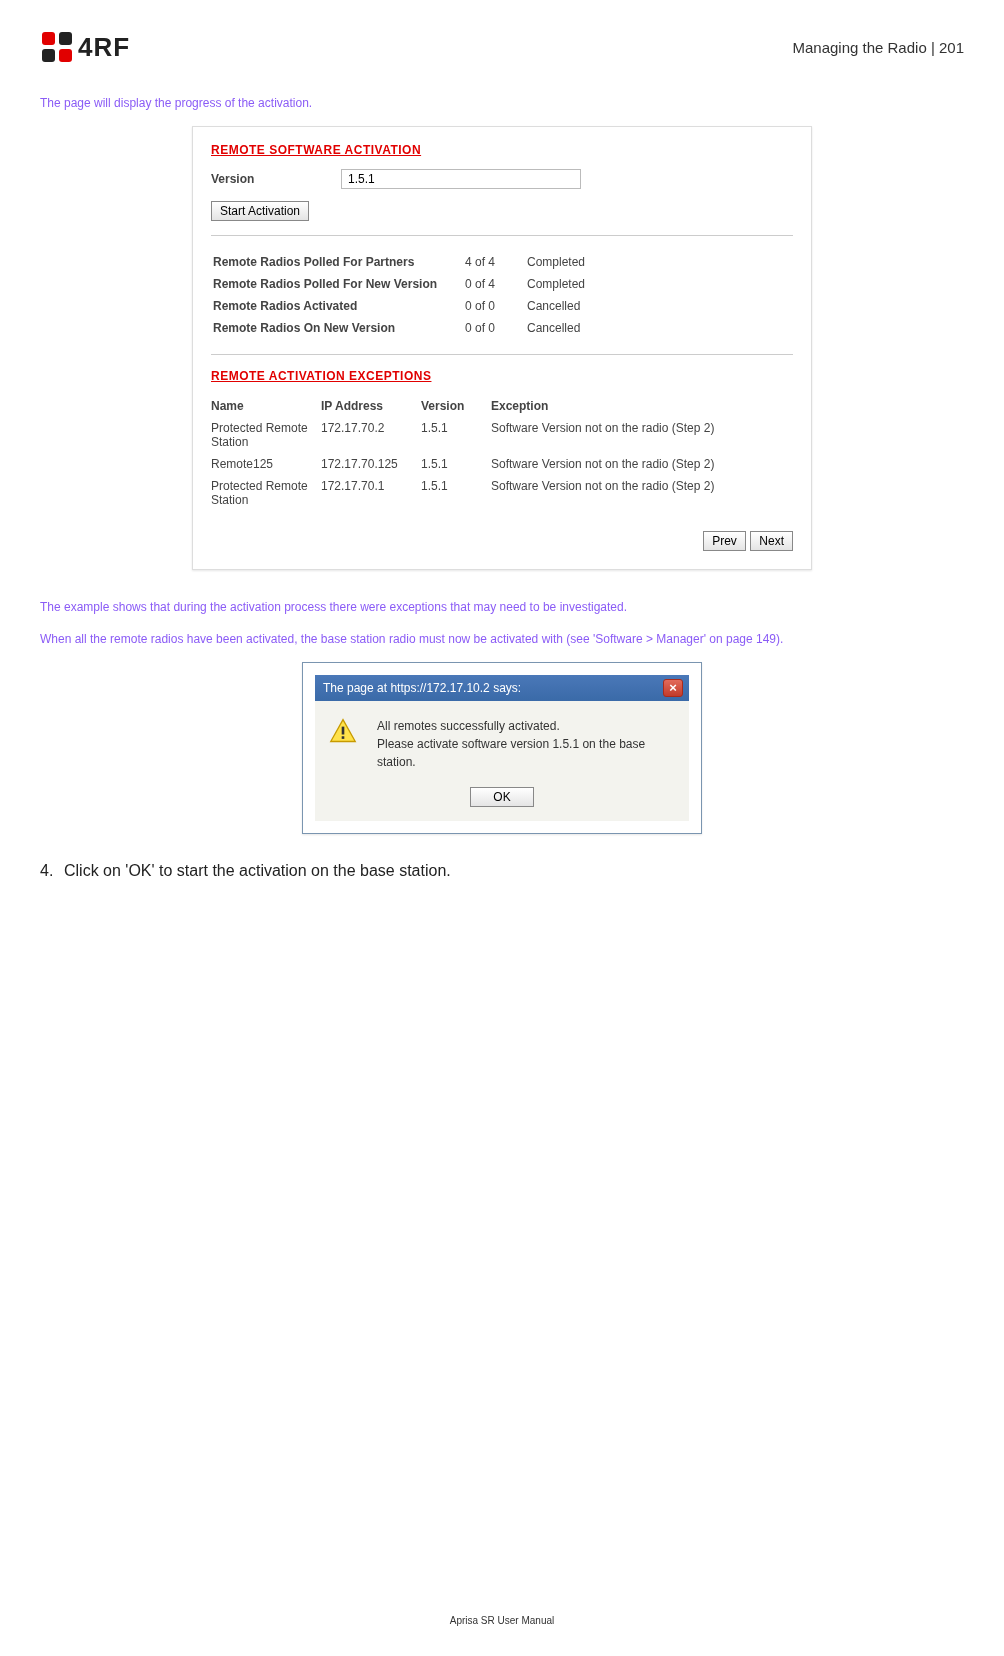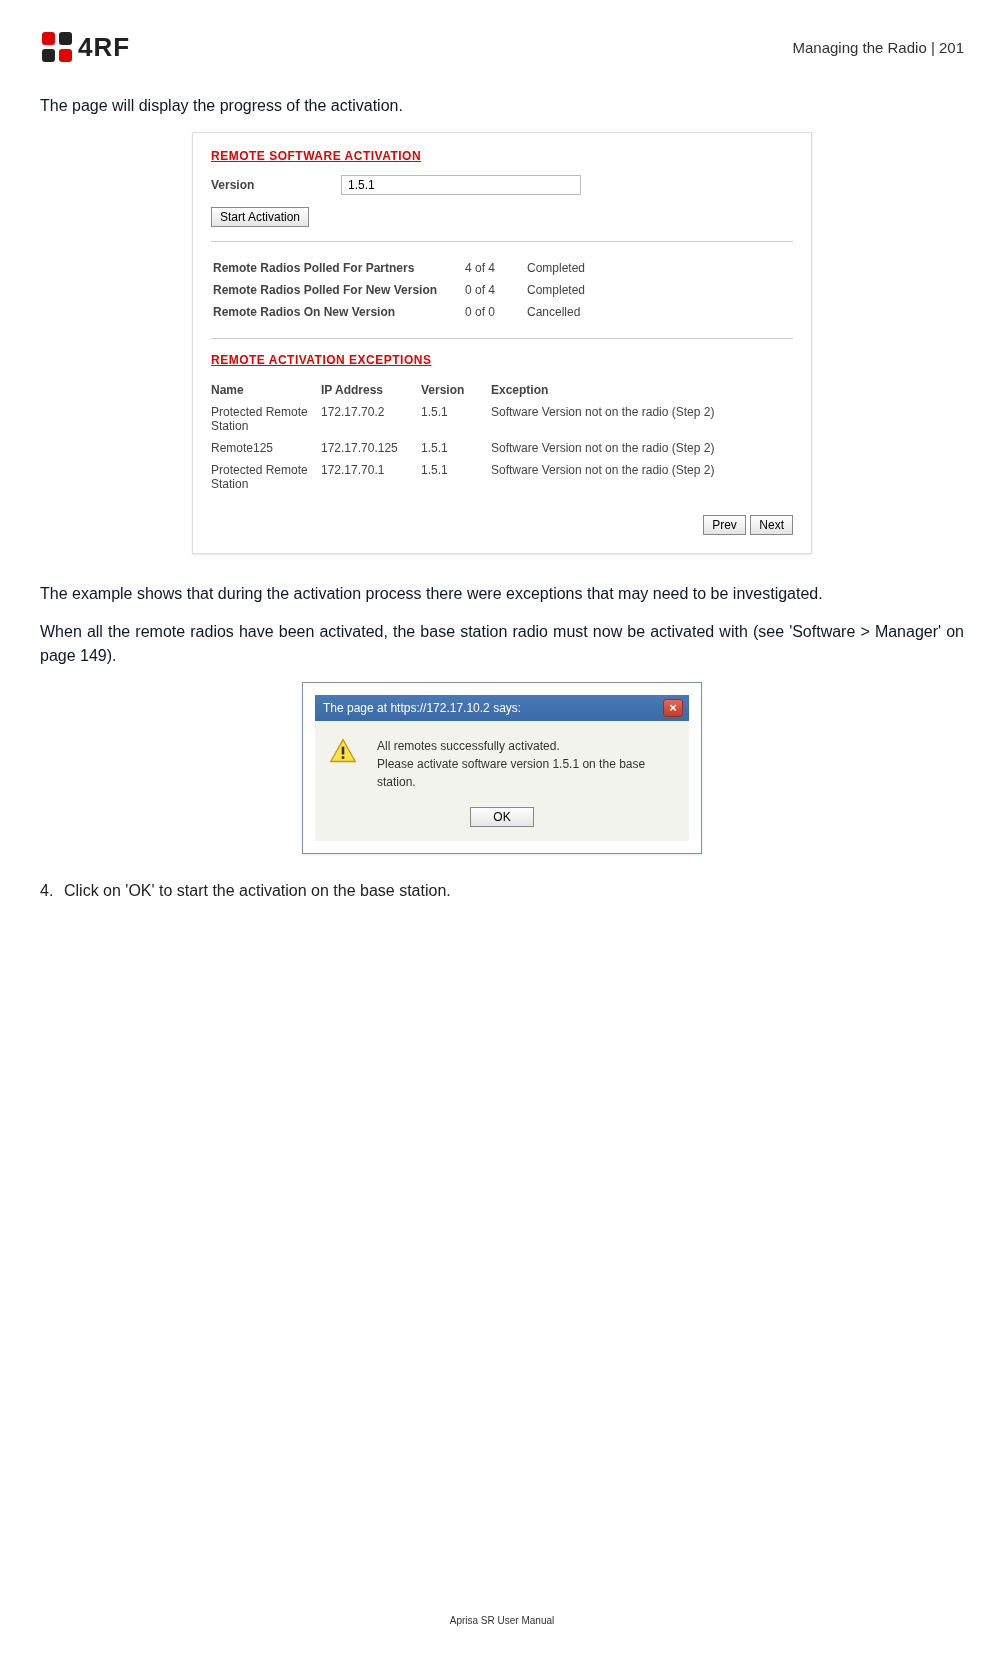--- a/index.html
+++ b/index.html
@@ -10,21 +10,21 @@
       background: #fff;
       position: relative;
       padding: 30px 40px;
       color: #333;
     }
     .header-row { display: flex; justify-content: space-between; align-items: center; margin-bottom: 30px; }
     .logo { display: flex; align-items: center; gap: 4px; }
     .logo-icon { width: 34px; height: 34px; position: relative; }
     .logo-text { font-weight: bold; font-size: 26px; color: #222; letter-spacing: 1px; font-family: Arial, sans-serif; }
     .page-ref { font-size: 15px; color: #333; }
-    .body-text { font-size: 16px; color: #0f172a; line-height: 1.5; margin-bottom: 14px; text-align: justify; }
+    .body-text { font-size: 12px; color: #8b5cf6; line-height: 1.5; margin-bottom: 14px; text-align: justify; }
     .figure { margin: 0 auto 28px auto; border: 1px solid #ddd; background: #fff; box-shadow: 0 1px 2px rgba(0,0,0,0.1); }
     .fig1 { width: 620px; padding: 16px 18px 14px 18px; font-family: Verdana, sans-serif; }
     .section-heading { color: #e10000; font-weight: bold; font-size: 12px; letter-spacing: 0.5px; margin-bottom: 12px; text-decoration: underline; }
     .field-row { display: flex; align-items: center; margin-bottom: 12px; font-size: 12px; }
     .field-label { width: 130px; font-weight: bold; color: #444; }
     .field-input { border: 1px solid #bbb; padding: 2px 6px; font-size: 12px; width: 240px; background: #fff; }
     .btn { border: 1px solid #888; background: linear-gradient(#fff,#e4e4e4); padding: 3px 10px; font-size: 12px; border-radius: 0; cursor: pointer; font-family: Verdana, sans-serif; }
     .btn-sm { padding: 2px 8px; }
     .hr { border: 0; border-top: 1px solid #ccc; margin: 14px 0; }
     .progress-table { font-size: 12px; color: #444; }
@@ -79,20 +79,25 @@
     <tbody>
         <tr>
       <td class="lbl">Remote Radios Polled For Partners</td>
       <td class="cnt">4 of 4</td>
       <td>Completed</td>
     </tr>
     <tr>
       <td class="lbl">Remote Radios Polled For New Version</td>
       <td class="cnt">0 of 4</td>
       <td>Completed</td>
+    </tr>
+    <tr>
+      <td class="lbl">Remote Radios Activated</td>
+      <td class="cnt">0 of 0</td>
+      <td>Cancelled</td>
     </tr>
     <tr>
       <td class="lbl">Remote Radios On New Version</td>
       <td class="cnt">0 of 0</td>
       <td>Cancelled</td>
     </tr>
   </tbody>
     </table>
   <hr class="hr">
   <div class="section-heading">REMOTE ACTIVATION EXCEPTIONS</div>

